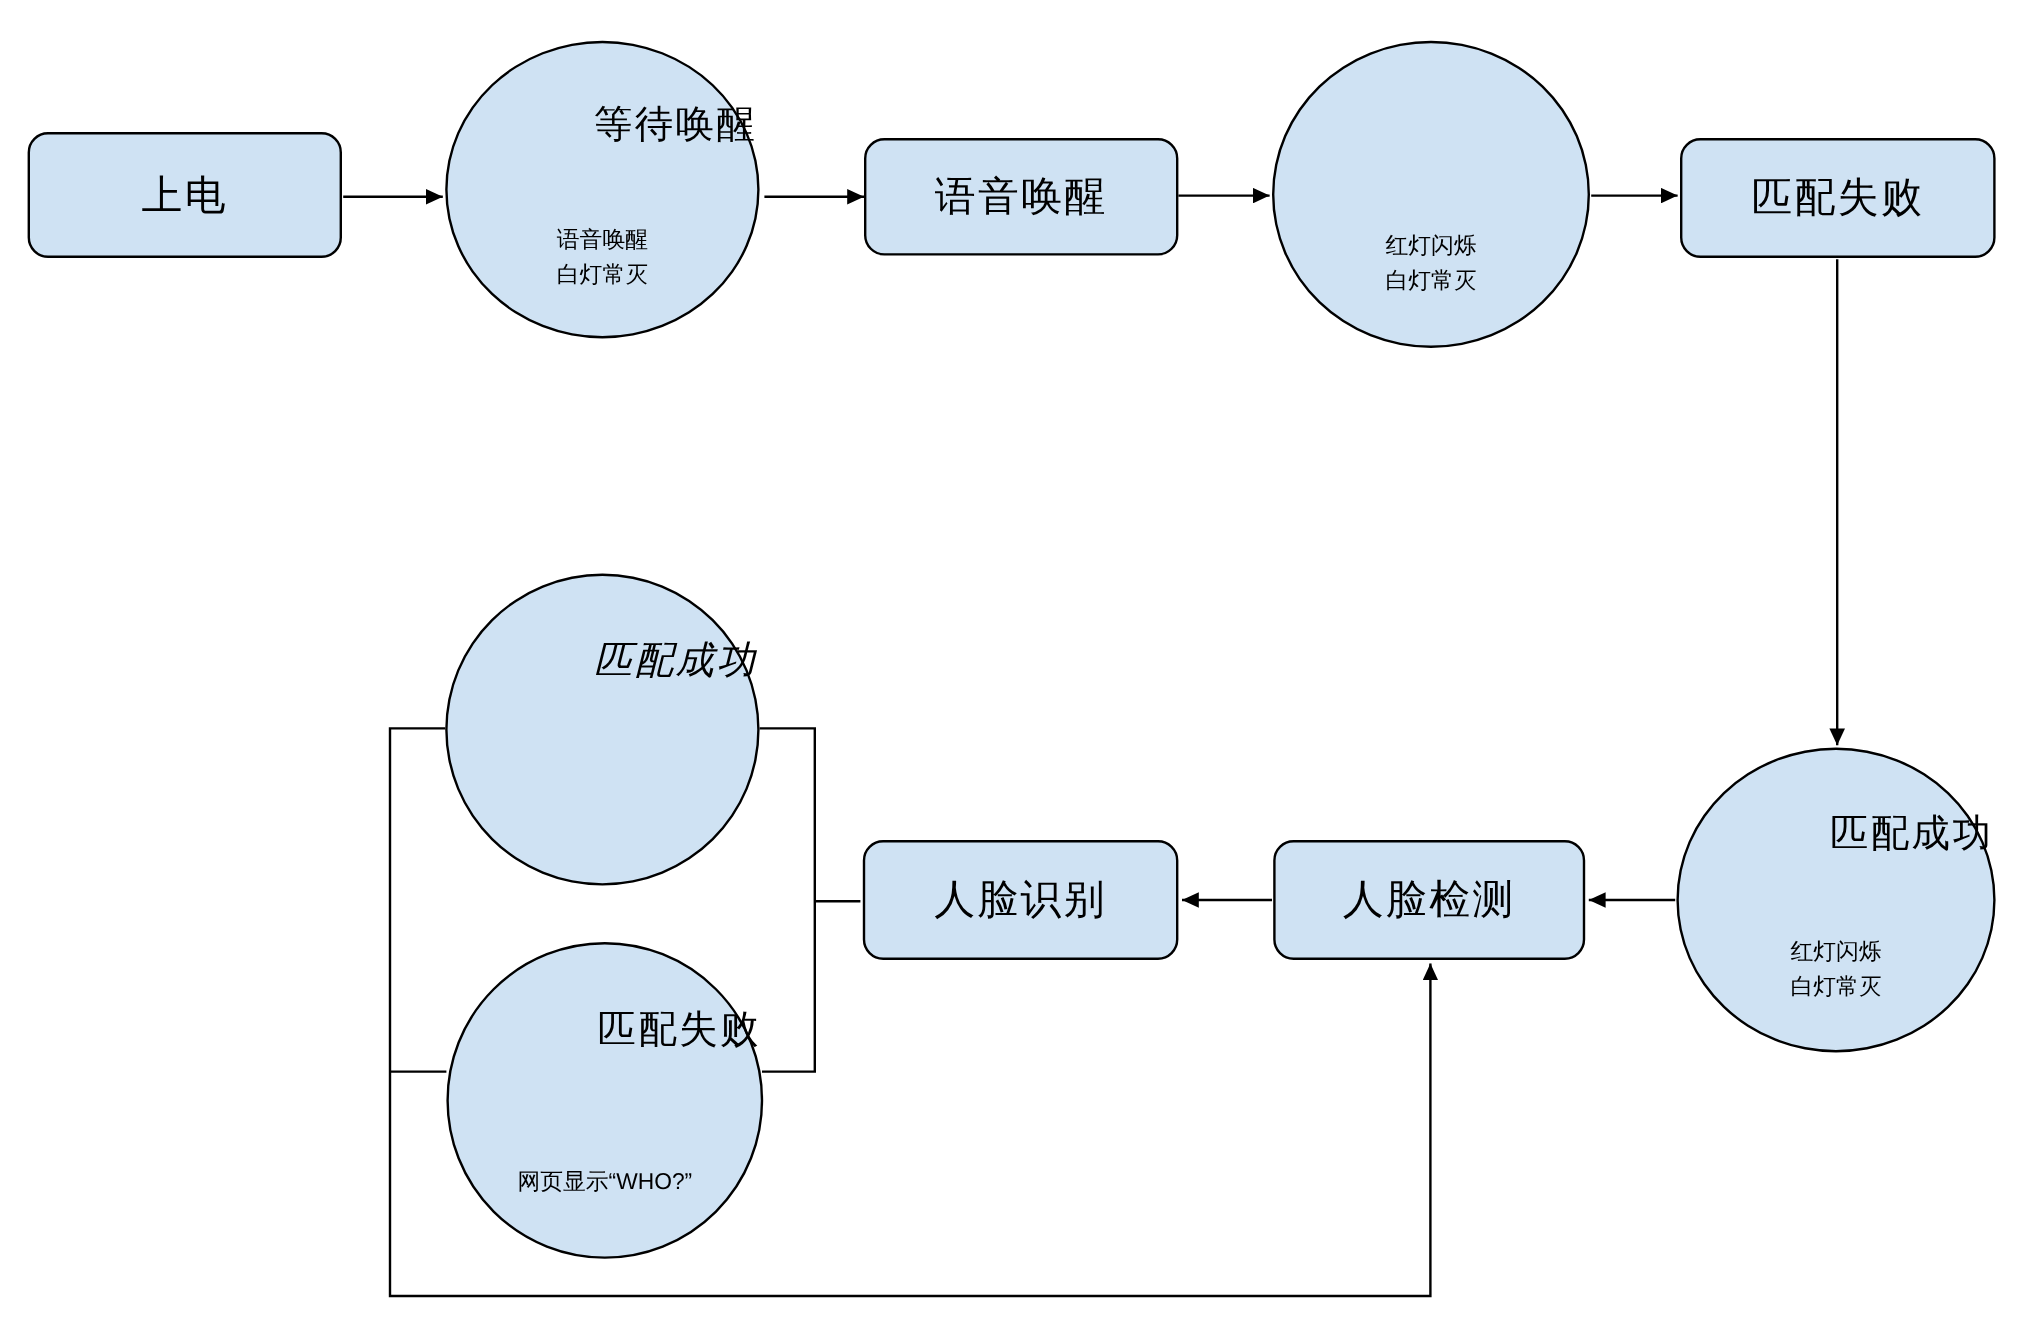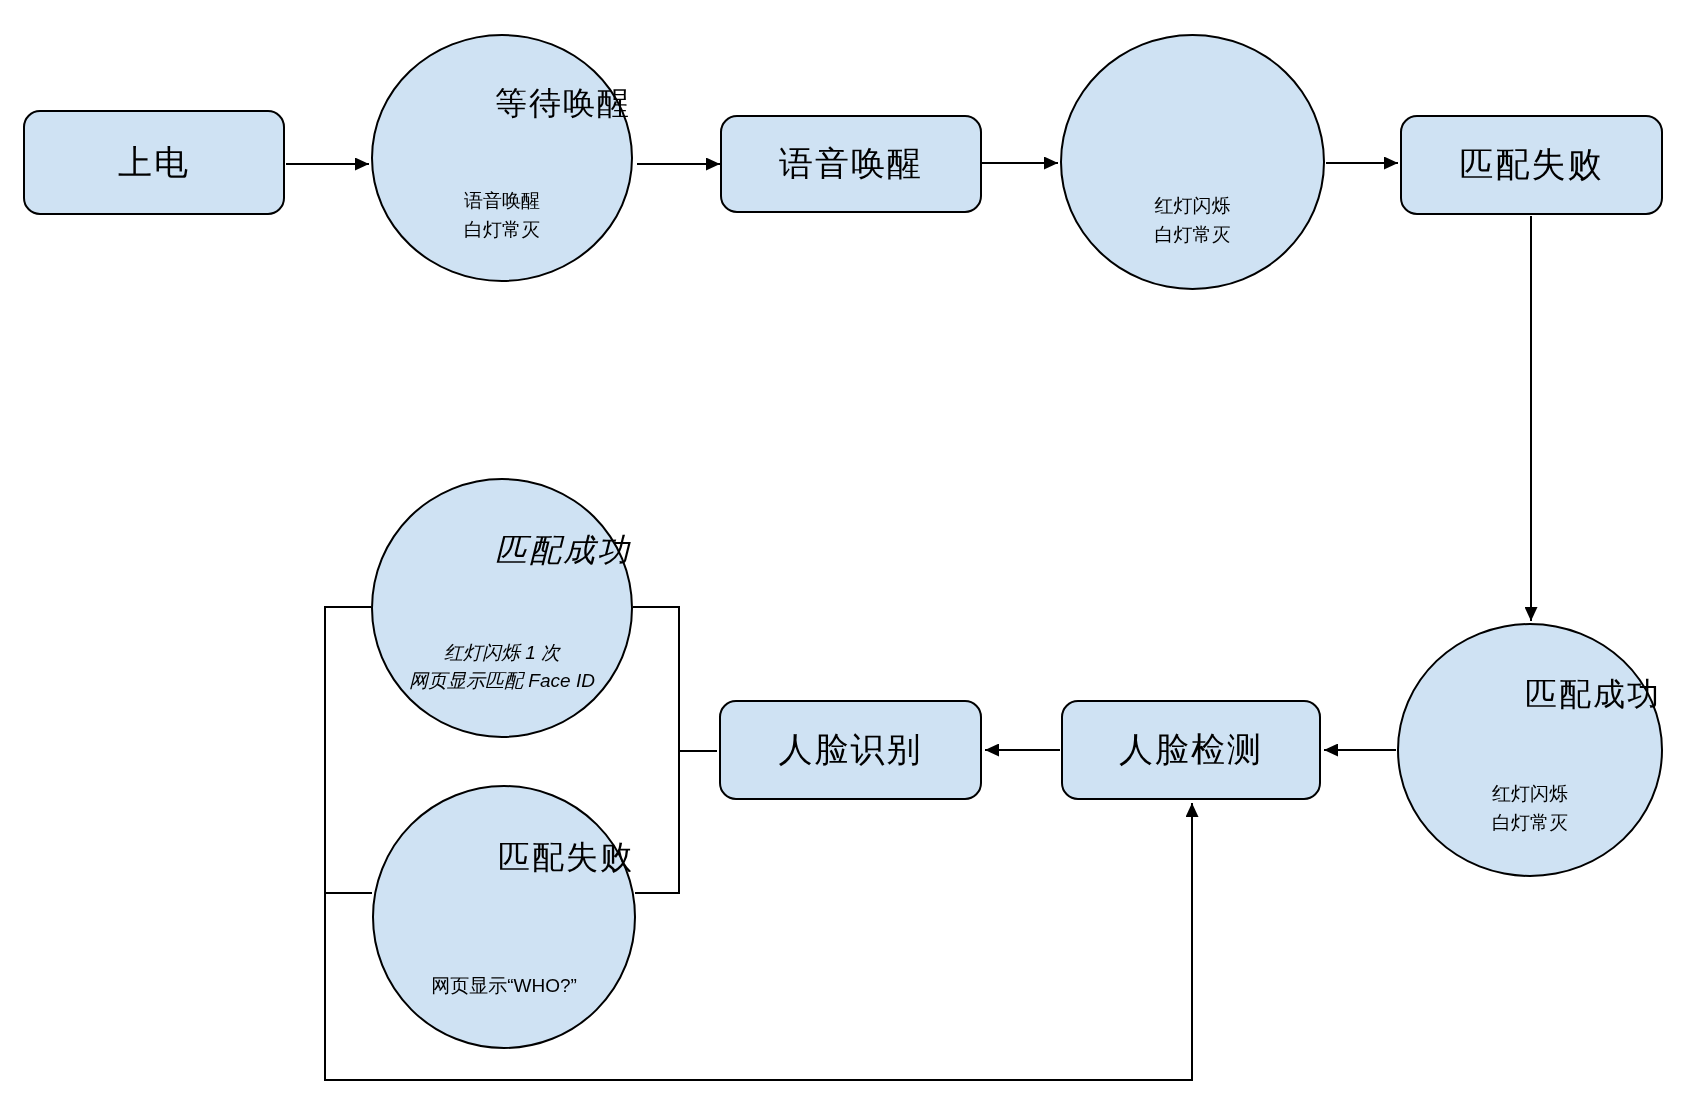--- a/index.html
+++ b/index.html
@@ -140,24 +140,20 @@
   <div class="node rect-node" style="left:1061px; top:700px; width:260px; height:100px;">
     <span class="label">人脸检测</span>
   </div>
 
   <div class="node rect-node" style="left:719px; top:700px; width:263px; height:100px;">
     <span class="label">人脸识别</span>
   </div>
 
   <div class="node circle-node" style="left:371px; top:478px; width:262px; height:260px;font-style:italic;">
     <div class="c-title">匹配成功</div>
-    <div class="c-notes">
-      <div>红灯闪烁 1 次</div>
-      <div>网页显示匹配 Face ID</div>
-    </div>
   </div>
 
   <div class="node circle-node" style="left:372px; top:785px; width:264px; height:264px;">
     <div class="c-title">匹配失败</div>
     <div class="c-notes single">
       <div>网页显示“WHO?”</div>
     </div>
   </div>
 
 </div>

